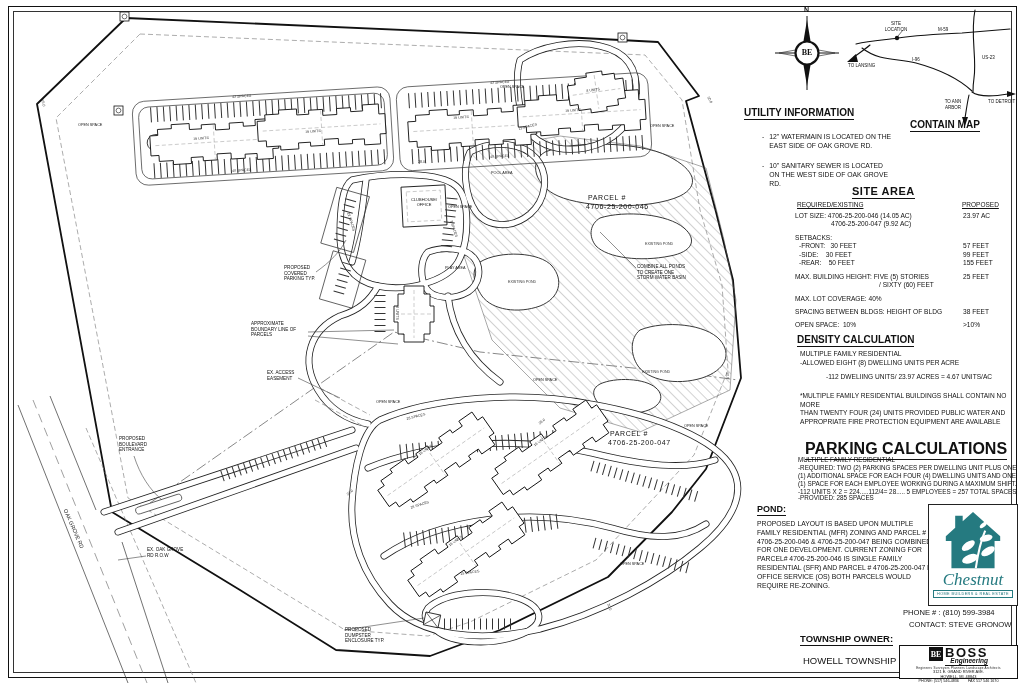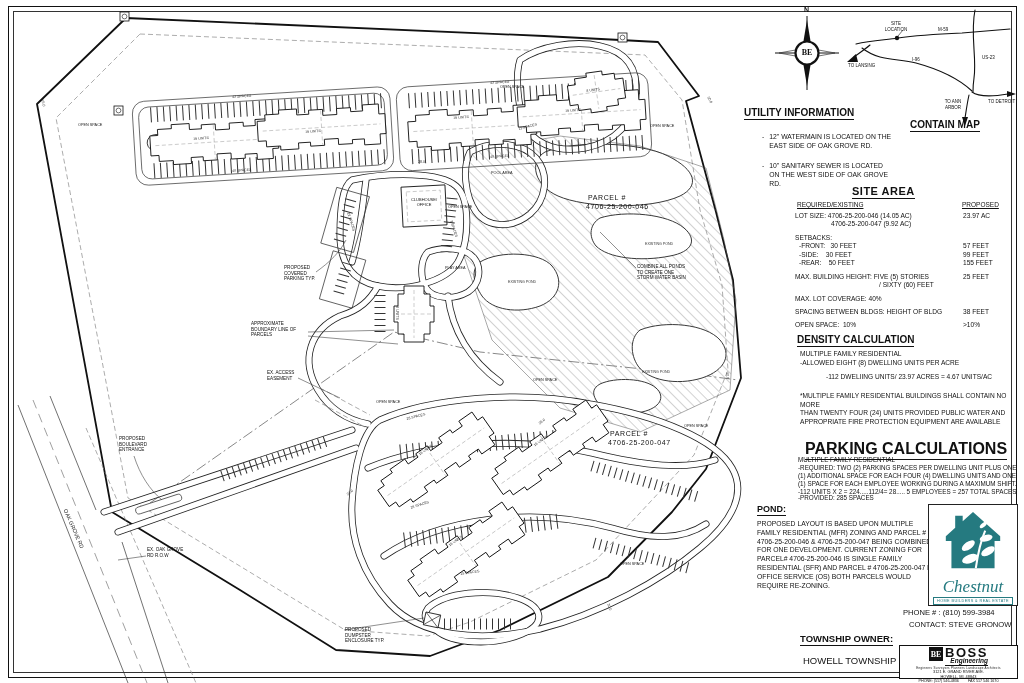--- a/index.html
+++ b/index.html
@@ -42,21 +42,21 @@
   .sd-row{display:flex;justify-content:space-between}
   .sd-row .l{white-space:pre}
   .sd-row .r{width:56px;flex:none;white-space:pre}
   .mt5{margin-top:5px}
   .ind1{padding-left:36px}.ind2{padding-left:4px}.ind3{padding-left:84px}
   .ulist .li{display:flex;gap:5px;margin-bottom:3px}
   .ulist .mk{flex:none}
   
   .chest-box{position:absolute;left:928px;top:504px;width:90px;height:102px;border:1px solid #222;
      display:flex;flex-direction:column;align-items:center;padding-top:5px;box-sizing:border-box;background:#fff}
-  .chest-name{font-family:"Liberation Serif",serif;font-style:italic;font-size:17px;color:var(--brand);line-height:1;margin-top:8px}
+  .chest-name{font-family:"Liberation Serif",serif;font-style:italic;font-size:17px;color:var(--brand);line-height:1;margin-top:1px}
   .chest-tag{font-size:3.8px;letter-spacing:.4px;color:var(--brand);border:.8px solid var(--brand);padding:1px 3px;margin-top:2px;white-space:nowrap}
   
   .boss-box{position:absolute;left:899px;top:645px;width:119px;height:34px;border:1.2px solid #111;background:#fff;
      display:flex;flex-direction:column;align-items:center;box-sizing:border-box;padding-top:1px}
   .boss-row{display:flex;align-items:flex-start;gap:2px}
   .boss-be{width:14px;height:14px;background:#111;color:#fff;font-family:"Liberation Serif",serif;font-weight:700;
      font-size:8px;display:flex;align-items:center;justify-content:center}
   .boss-name{font-size:13px;font-weight:700;letter-spacing:1.5px;line-height:.85}
   .boss-sub{font-style:italic;font-weight:700;font-size:6.5px;text-align:right;border-bottom:.8px solid #111;line-height:1}
   .boss-disc{font-size:3px;letter-spacing:.3px;margin-top:.5px;white-space:nowrap}

